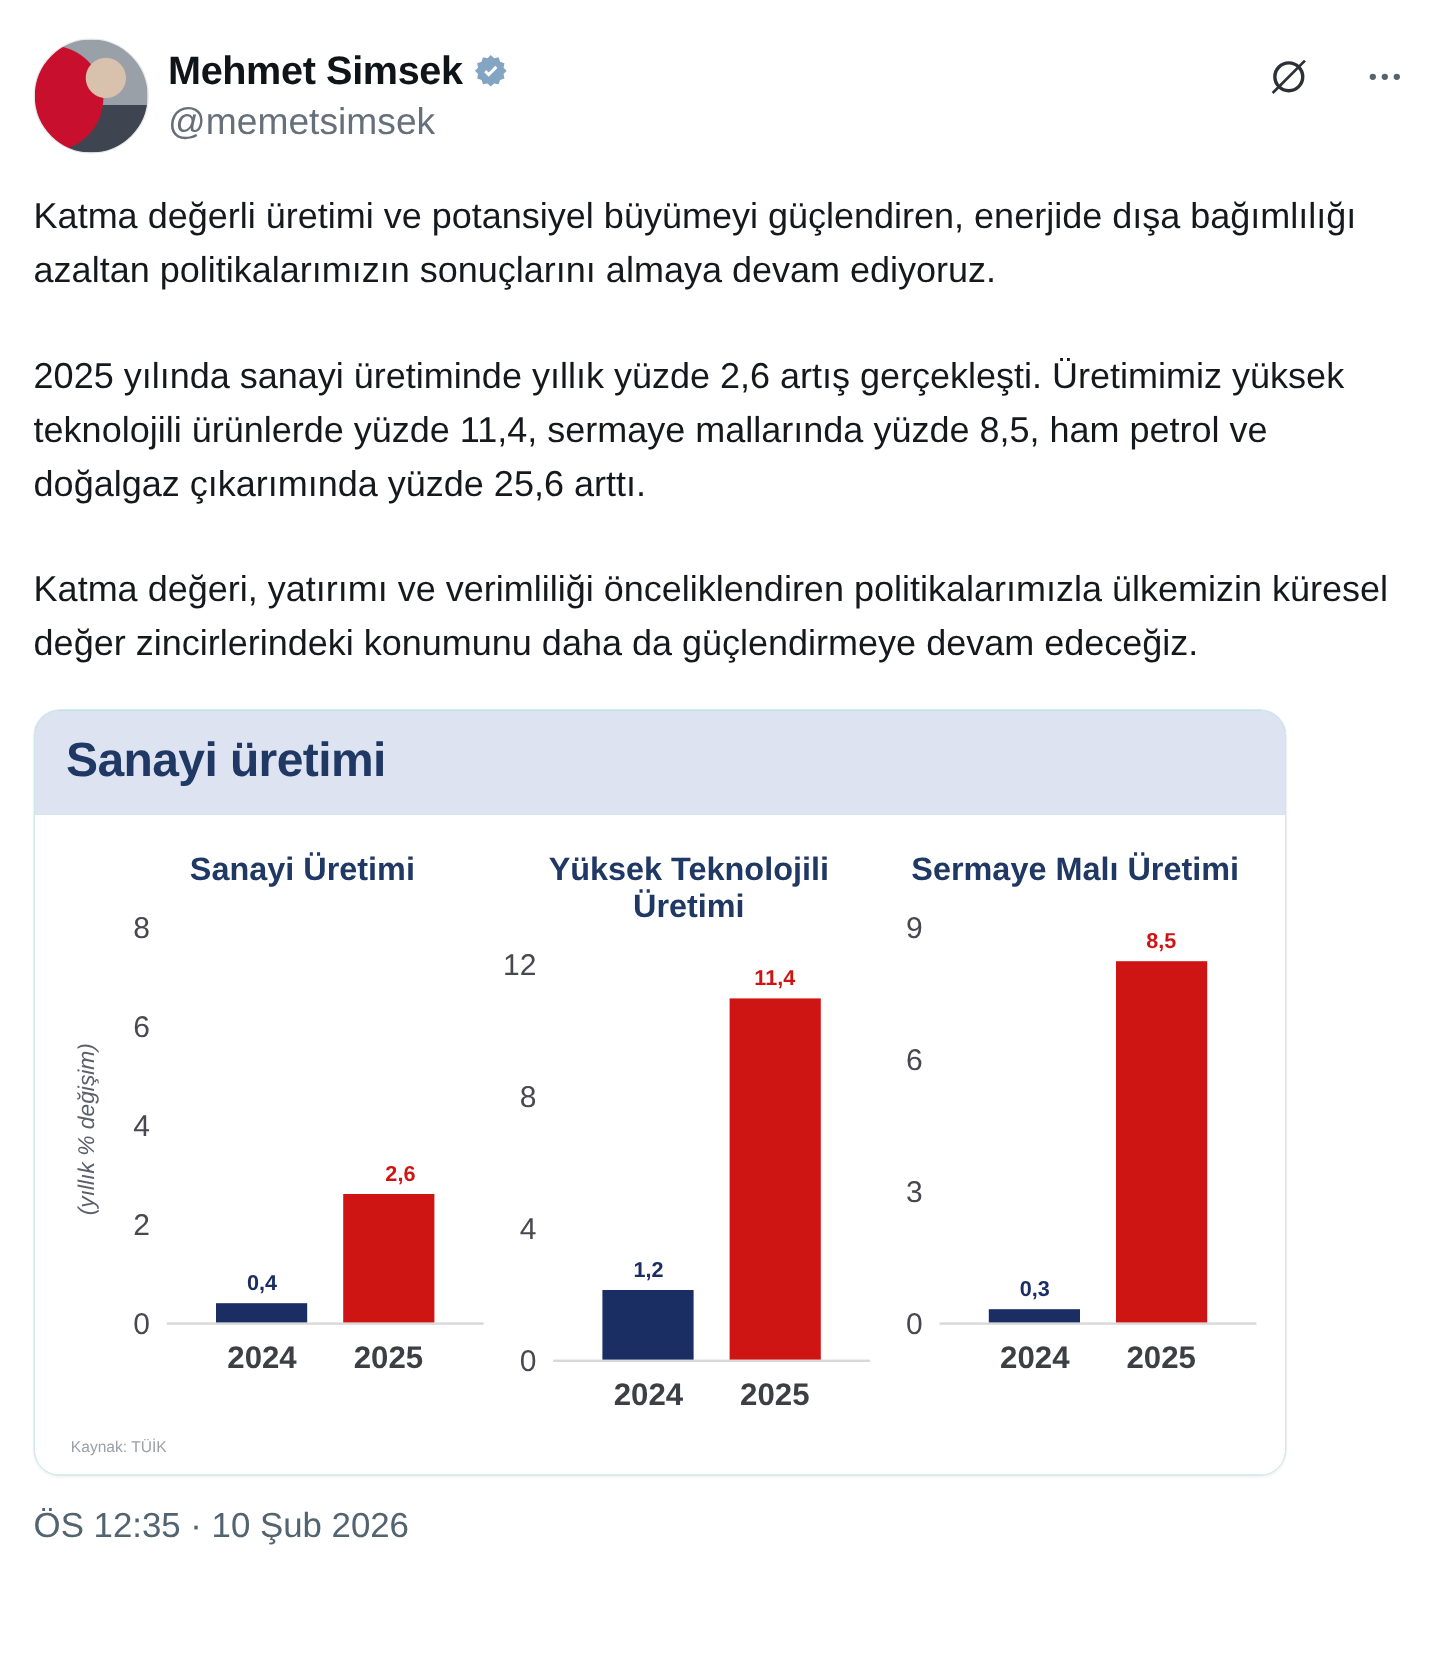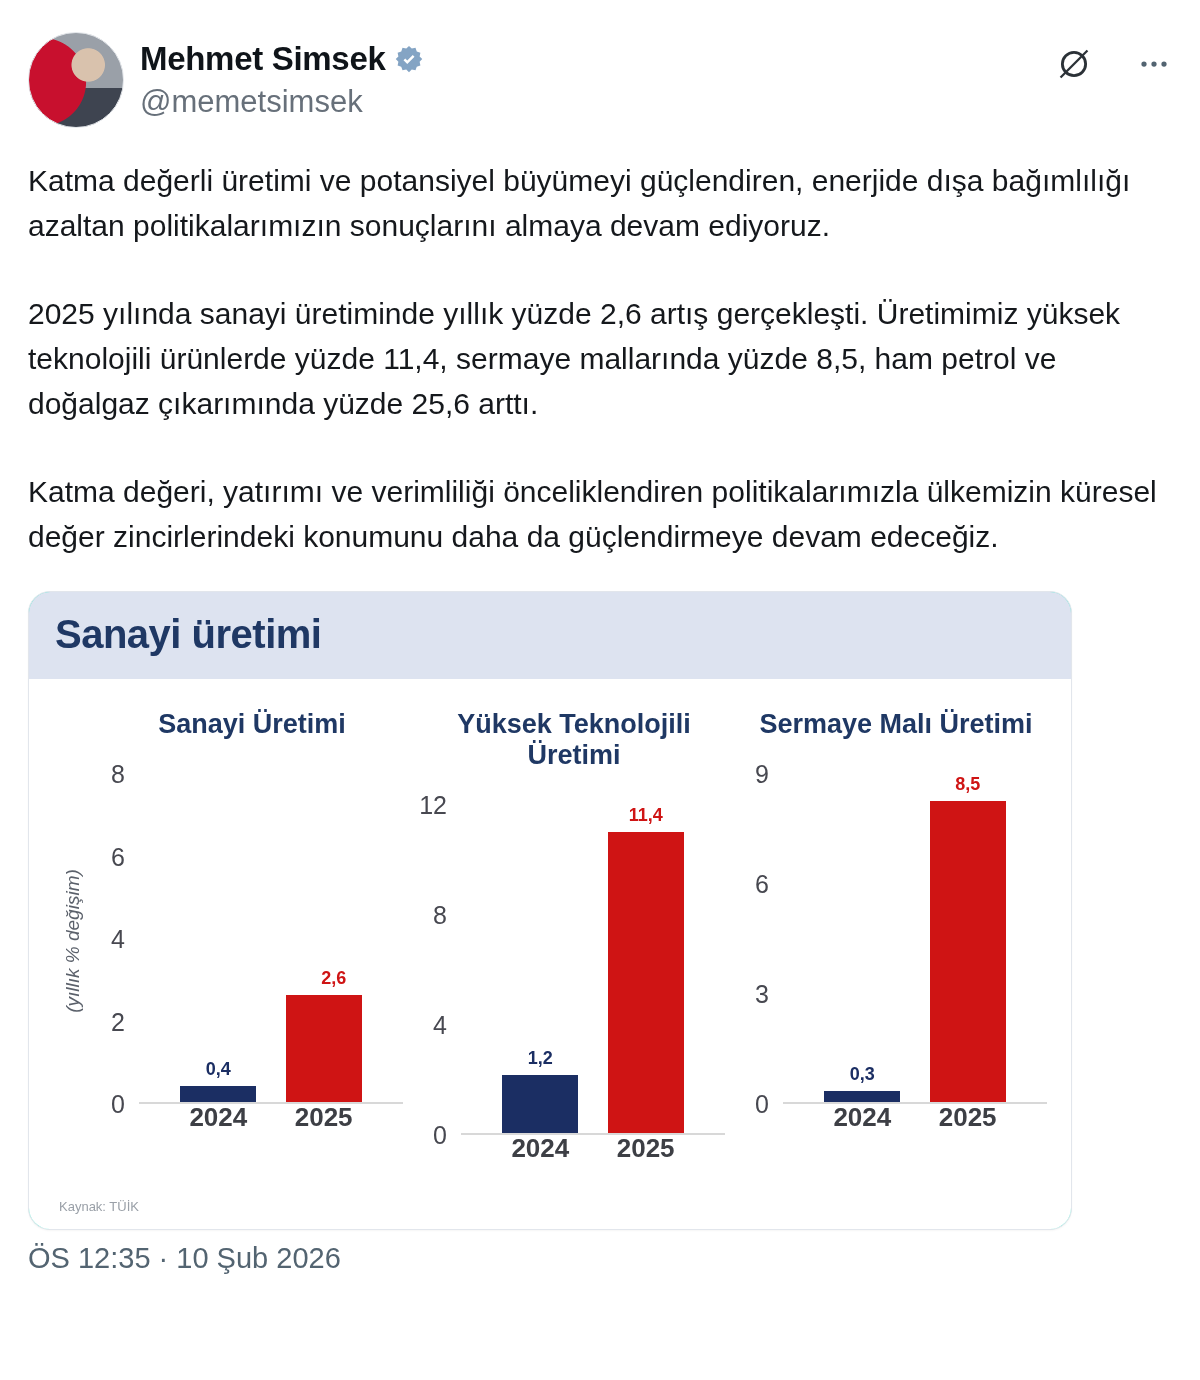--- a/index.html
+++ b/index.html
@@ -41,27 +41,27 @@
   .chart-title { text-align:center; font-size:27px; font-weight:bold; color:#1f3864; margin-bottom:34px; }
   .plot-wrap { display:flex; }
   .yaxis { width:48px; position:relative; height:330px; flex:0 0 48px; }
   .tick { position:absolute; right:14px; transform:translateY(50%); font-size:25px; color:#474850; }
   .plot { flex:1; height:330px; border-bottom:2px solid #d8d8d8; display:flex;
           justify-content:space-evenly; align-items:flex-end; padding:0 12px; margin-right:10px; }
   .bargroup { position:relative; height:100%; width:76px; display:flex; flex-direction:column;
               align-items:center; justify-content:flex-end; }
   .bar-value { font-size:18px; font-weight:bold; margin-bottom:6px; white-space:nowrap; }
   .bar { width:100%; }
-  .xlabel { position:absolute; top:100%; margin-top:0; font-size:26px; font-weight:600; color:#3d3f45;text-align:right; }
+  .xlabel { position:absolute; top:100%; margin-top:14px; font-size:26px; font-weight:600; color:#3d3f45;text-align:right; }
 
   .source-row { padding:62px 0 10px 16px; }
   .source { font-size:13px; color:#9aa0a8; }
 
   
-  .timestamp { margin-top:12px; font-size:29px; color:#536471; }
+  .timestamp { margin-top:26px; font-size:29px; color:#536471; }
 </style>
 </head>
 <body>
 
 <div class="post">
 
   <div class="header">
     <div class="avatar"></div>
     <div class="id-block">
       <div class="name-row">

